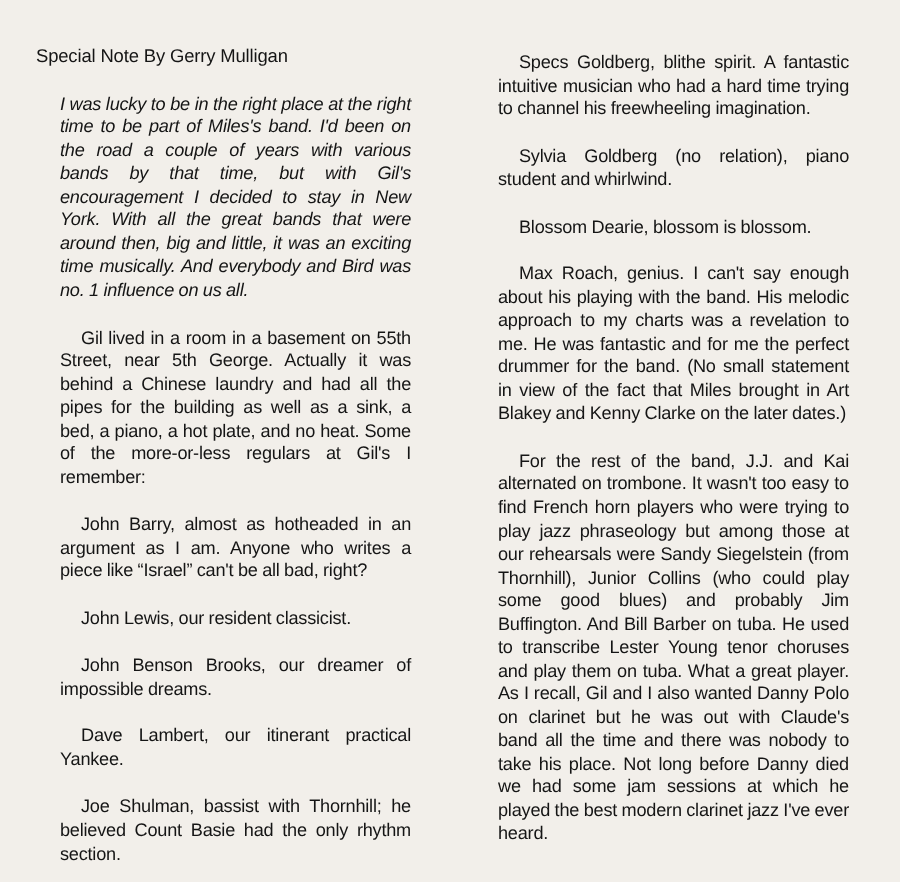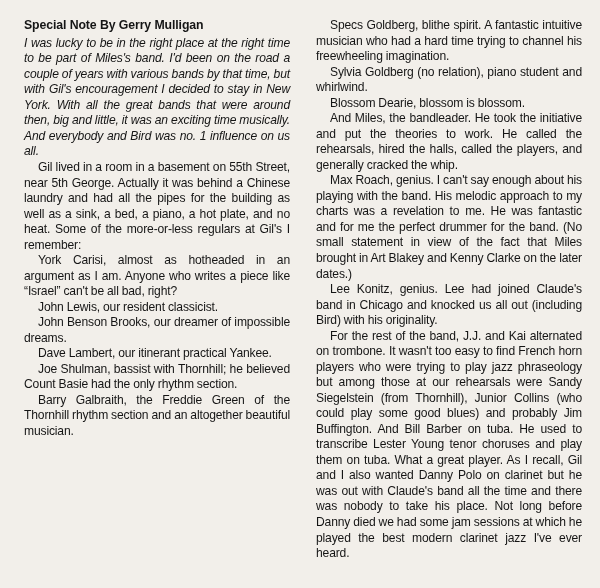--- a/index.html
+++ b/index.html
@@ -26,27 +26,27 @@
     display: flex;
     gap: 26px;
     height: 100%;
   }
   .col {
     width: 266px;
     flex: 0 0 266px;
   }
   .doc-title {
     font-size: 12.3px;
-    font-weight: bold;
+    font-weight: normal;
     line-height: 1.28;
-    margin: 0 0 2px 0;
+    margin: 12px 0 2px 0;
     letter-spacing: -0.1px;
   }
   p.para {
-    margin: 0;
+    margin: 16px;
     font-size: 12.1px;
     line-height: 1.285;
     text-align: justify;
     text-justify: inter-word;
     letter-spacing: -0.15px;
     word-spacing: -0.2px;
   }
   p.indent {
     text-indent: 14px;
   }
@@ -58,32 +58,30 @@
 </head>
 <body>
 
 <div class="page">
   <div class="columns">
 
     <div class="col">
       <h1 class="doc-title">Special Note By Gerry Mulligan</h1>
       <p class="para first">I was lucky to be in the right place at the right time to be part of Miles's band. I'd been on the road a couple of years with various bands by that time, but with Gil's encouragement I decided to stay in New York. With all the great bands that were around then, big and little, it was an exciting time musically. And everybody and Bird was no. 1 influence on us all.</p>
       <p class="para indent">Gil lived in a room in a basement on 55th Street, near 5th George. Actually it was behind a Chinese laundry and had all the pipes for the building as well as a sink, a bed, a piano, a hot plate, and no heat. Some of the more-or-less regulars at Gil's I remember:</p>
-      <p class="para indent">York Carisi, almost as hotheaded in an argument as I am. Anyone who writes a piece like “Israel” can't be all bad, right?</p>
+      <p class="para indent">John Barry, almost as hotheaded in an argument as I am. Anyone who writes a piece like “Israel” can't be all bad, right?</p>
       <p class="para indent">John Lewis, our resident classicist.</p>
       <p class="para indent">John Benson Brooks, our dreamer of impossible dreams.</p>
       <p class="para indent">Dave Lambert, our itinerant practical Yankee.</p>
       <p class="para indent">Joe Shulman, bassist with Thornhill; he believed Count Basie had the only rhythm section.</p>
       <p class="para indent">Barry Galbraith, the Freddie Green of the Thornhill rhythm section and an altogether beautiful musician.</p>
     </div>
 
     <div class="col">
       <p class="para indent">Specs Goldberg, blithe spirit. A fantastic intuitive musician who had a hard time trying to channel his freewheeling imagination.</p>
       <p class="para indent">Sylvia Goldberg (no relation), piano student and whirlwind.</p>
       <p class="para indent">Blossom Dearie, blossom is blossom.</p>
-      <p class="para indent">And Miles, the bandleader. He took the initiative and put the theories to work. He called the rehearsals, hired the halls, called the players, and generally cracked the whip.</p>
       <p class="para indent">Max Roach, genius. I can't say enough about his playing with the band. His melodic approach to my charts was a revelation to me. He was fantastic and for me the perfect drummer for the band. (No small statement in view of the fact that Miles brought in Art Blakey and Kenny Clarke on the later dates.)</p>
-      <p class="para indent">Lee Konitz, genius. Lee had joined Claude's band in Chicago and knocked us all out (including Bird) with his originality.</p>
       <p class="para indent">For the rest of the band, J.J. and Kai alternated on trombone. It wasn't too easy to find French horn players who were trying to play jazz phraseology but among those at our rehearsals were Sandy Siegelstein (from Thornhill), Junior Collins (who could play some good blues) and probably Jim Buffington. And Bill Barber on tuba. He used to transcribe Lester Young tenor choruses and play them on tuba. What a great player. As I recall, Gil and I also wanted Danny Polo on clarinet but he was out with Claude's band all the time and there was nobody to take his place. Not long before Danny died we had some jam sessions at which he played the best modern clarinet jazz I've ever heard.</p>
     </div>
 
   </div>
 </div>
 
 </body></html>

